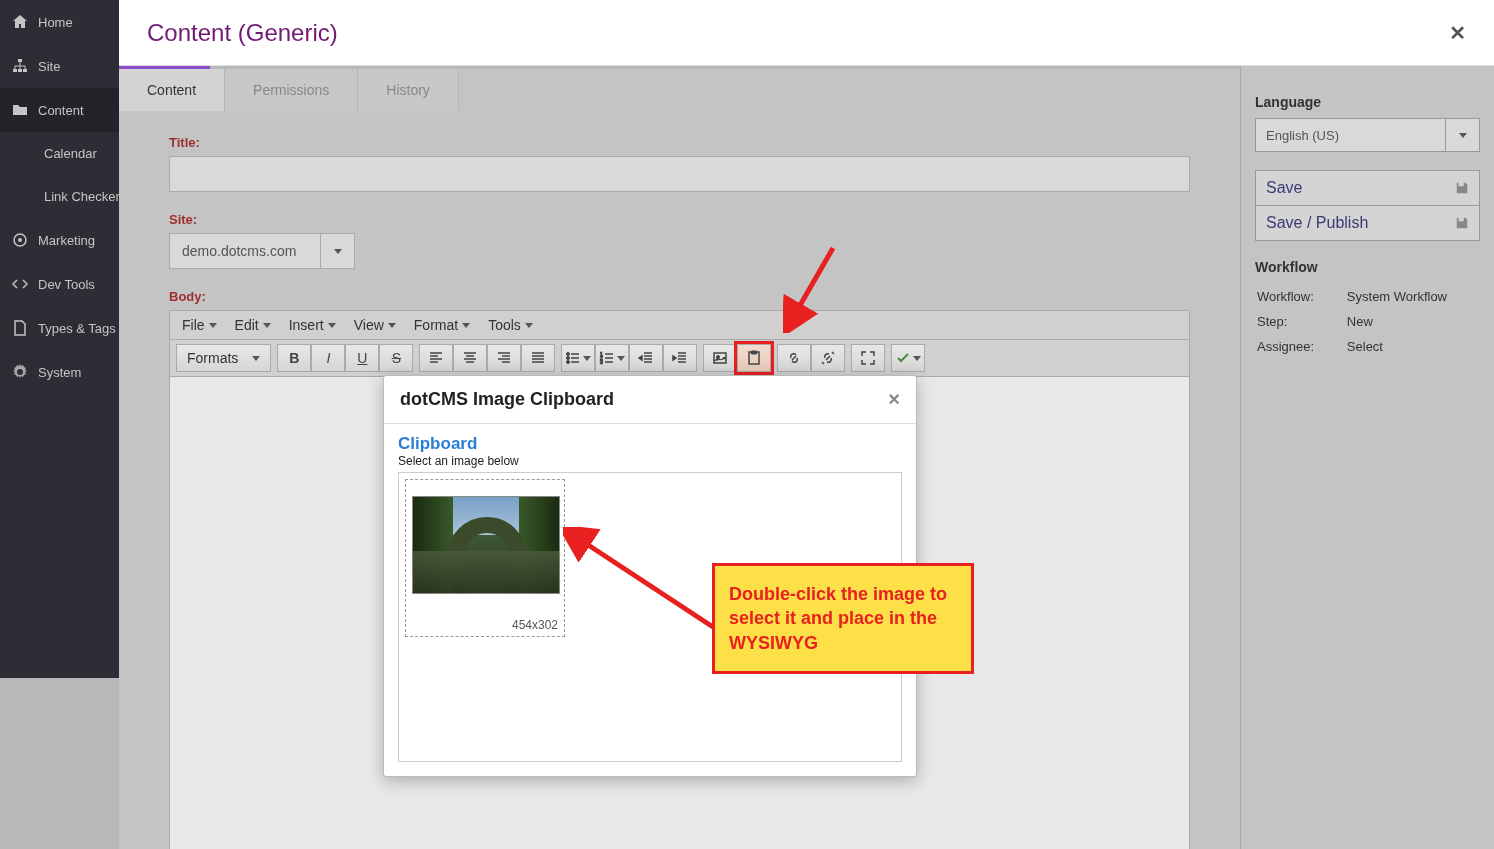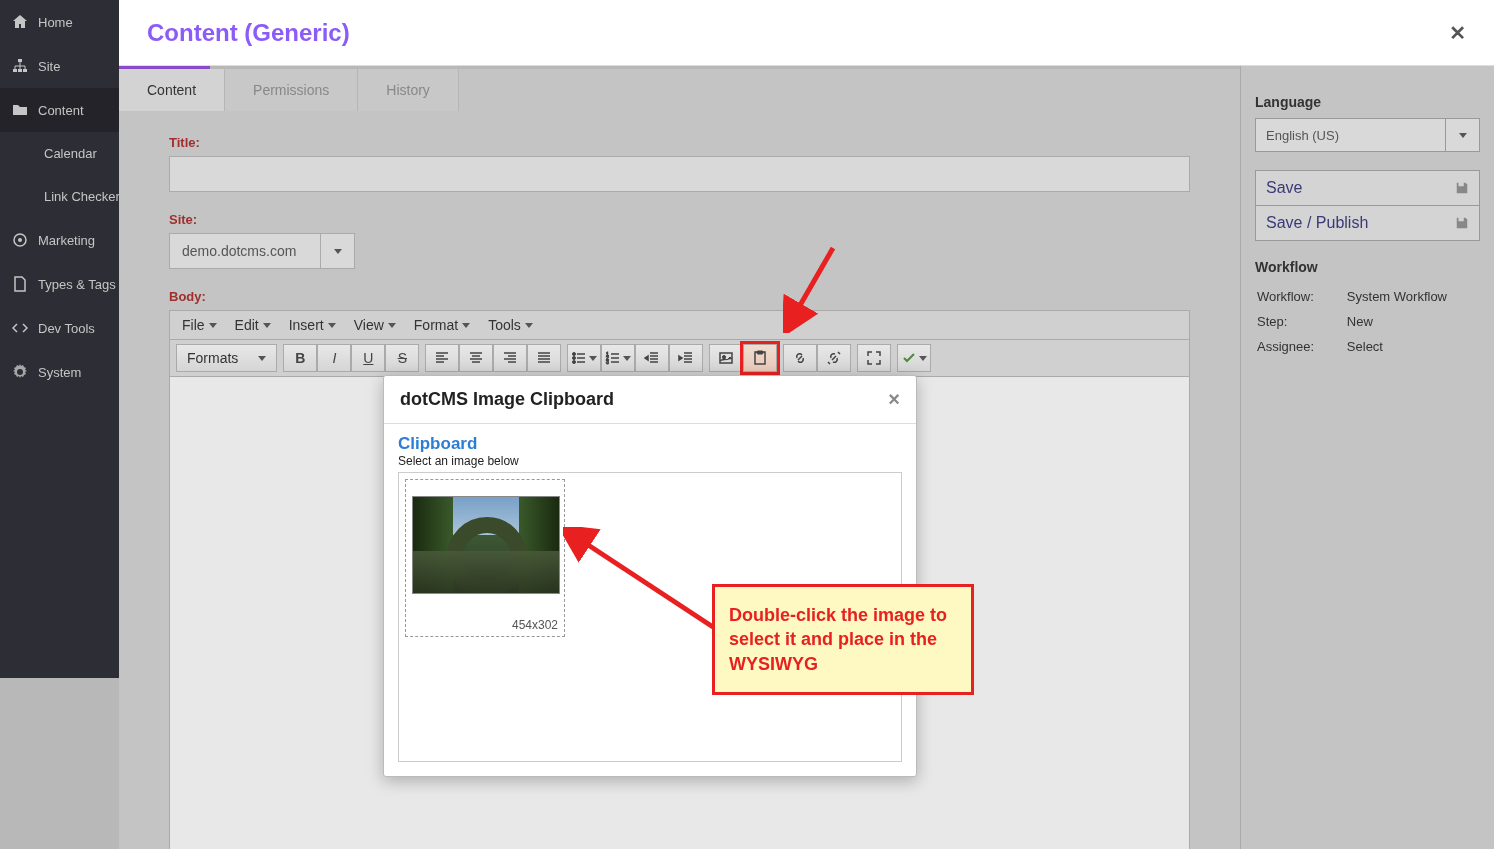--- a/index.html
+++ b/index.html
@@ -8,21 +8,21 @@
 
 .sidebar { position: absolute; left: 0; top: 0; width: 119px; height: 678px; background: #2d2d35; color: #c5c5c5; font-size: 13px; overflow: hidden; }
 .sidebar-item { display: flex; align-items: center; padding: 14px 12px; gap: 10px; cursor: pointer; color: #c5c5c5; white-space: nowrap; }
 .sidebar-item.sub { padding-left: 44px; }
 .sidebar-item.active { background: #6c3fa7; color: #fff; }
 .sidebar-item svg { flex: 0 0 16px; width: 16px; height: 16px; fill: currentColor; }
 .sidebar-item.content-hi { background: #232329; }
 
 
 .topbar { position: absolute; left: 119px; top: 0; right: 0; height: 66px; background: #fff; border-bottom: 1px solid #ddd; display: flex; align-items: center; padding: 0 28px; }
-.topbar h1 { font-size: 24px; font-weight: 700; color: #8b5cf6; }
+.topbar h1 { font-size: 24px; font-weight: 400; color: #701a75; }
 .topbar .close-x { margin-left: auto; font-size: 20px; font-weight: bold; color: #555; cursor: pointer; }
 
 
 .purple-accent { position: absolute; left: 119px; top: 66px; width: 91px; height: 3px; background: #8a4ac9; }
 
 
 .tabrow { position: absolute; left: 119px; top: 69px; right: 0; height: 42px; background: #c4c4c4; display: flex; align-items: stretch; }
 .tab { padding: 0 28px; display: flex; align-items: center; font-size: 14px; color: #888; cursor: pointer; border-right: 1px solid #b5b5b5; }
 .tab.active { background: #d3d3d3; color: #333; }
 .tab:not(.active) { background: #c8c8c8; }
@@ -36,21 +36,21 @@
 .site-select .val { padding: 0 12px; display: flex; align-items: center; min-width: 150px; font-size: 14px; color: #555; }
 .site-select .caret { width: 34px; display: flex; align-items: center; justify-content: center; border-left: 1px solid #aaa; }
 
 
 .editor-wrap { border: 1px solid #aaa; background: #c9c9c9; }
 .editor-menubar { display: flex; gap: 18px; padding: 6px 12px; background: #d0d0d0; border-bottom: 1px solid #aaa; font-size: 14px; color: #333; }
 .editor-menubar .m { display: flex; align-items: center; gap: 4px; cursor: pointer; }
 .editor-toolbar { display: flex; align-items: center; gap: 0; padding: 4px 6px; background: #d0d0d0; border-bottom: 1px solid #aaa; flex-wrap: wrap; }
 .tb-btn { width: 34px; height: 28px; border: 1px solid #aaa; background: linear-gradient(#e8e8e8,#d5d5d5); display: flex; align-items: center; justify-content: center; cursor: pointer; font-size: 14px; color: #444; }
 .tb-sep { width: 6px; }
-.tb-formats { height: 28px; padding: 0 10px; border: 1px solid #aaa; background: linear-gradient(#e8e8e8,#d5d5d5); display: flex; align-items: center; gap: 20px; cursor: pointer; font-size: 14px; }
+.tb-formats { height: 28px; padding: 0 10px; border: 1px solid #aaa; background: linear-gradient(#e8e8e8,#d5d5d5); display: flex; align-items: center; gap: 14px; cursor: pointer; font-size: 14px; }
 .tb-btn svg { width: 16px; height: 16px; fill: #444; stroke: #444; }
 .tb-btn.highlight { outline: 3px solid #e82020; outline-offset: 0; position: relative; z-index: 5; background: linear-gradient(#f0ddd0,#e8c8b8); }
 .caret-down { width: 0; height: 0; border-left: 4px solid transparent; border-right: 4px solid transparent; border-top: 5px solid #555; display: inline-block; }
 
 .editor-body { height: 490px; background: #e8e8e8; position: relative; }
 
 
 .right-panel { position: absolute; right: 0; top: 66px; width: 254px; bottom: 0; background: #c4c4c4; border-left: 1px solid #aaa; padding: 28px 14px; font-size: 13px; color: #333; }
 .right-panel .section-label { font-weight: 700; margin-bottom: 8px; font-size: 14px; }
 .lang-select { display: flex; border: 1px solid #999; background: #d9d9d9; height: 34px; margin-bottom: 18px; }
@@ -78,21 +78,21 @@
 .thumb-img .sky { position: absolute; top: 0; left: 0; right: 0; height: 38px; background: linear-gradient(#7aa0c8,#a8c4d8); }
 .thumb-img .arch { position: absolute; left: 34px; top: 20px; width: 80px; height: 80px; border: 16px solid #3a4a2a; border-radius: 50%; box-sizing: border-box; }
 .thumb-img .tree-l { position: absolute; left: 0; top: 0; width: 40px; height: 100%; background: linear-gradient(90deg,#1a2a10,#3a5a2a); }
 .thumb-img .tree-r { position: absolute; right: 0; top: 0; width: 40px; height: 100%; background: linear-gradient(270deg,#1a2a10,#3a5a2a); }
 .thumb-img .water { position: absolute; left: 0; bottom: 0; right: 0; height: 42px; background: linear-gradient(#4a5a3a,#2a3520); opacity: 0.85; }
 .thumb-dim { text-align: right; font-size: 12px; color: #555; padding-top: 24px; }
 
 
 .arrow-down { position: absolute; left: 783px; top: 243px; z-index: 20; pointer-events: none; }
 .arrow-diag { position: absolute; left: 563px; top: 527px; z-index: 20; pointer-events: none; }
-.callout-box { position: absolute; left: 712px; top: 584px; width: 262px; border: 3px solid #e82020; background: #fef9c3; padding: 16px 14px; z-index: 20; font-size: 18px; font-weight: 700; color: #e82020; line-height: 1.35; }
+.callout-box { position: absolute; left: 712px; top: 563px; width: 262px; border: 3px solid #e82020; background: #fde047; padding: 16px 14px; z-index: 20; font-size: 18px; font-weight: 700; color: #e82020; line-height: 1.35; }
 
 </style>
 </head>
 <body>
 
 <div class="sidebar">
   <div class="sidebar-item">
     <svg viewBox="0 0 16 16">
         <path d="M8 1L1 7h2v7h4V10h2v4h4V7h2z"></path>
       </svg>
@@ -122,29 +122,29 @@
   </div>
   <div class="sidebar-item">
     <svg viewBox="0 0 16 16">
         <circle cx="8" cy="8" r="6" fill="none" stroke="currentColor" stroke-width="1.5"></circle>
         <circle cx="8" cy="8" r="2"></circle>
       </svg>
     <span>Marketing</span>
   </div>
   <div class="sidebar-item">
     <svg viewBox="0 0 16 16">
+        <path d="M5 4L1 8l4 4M11 4l4 4-4 4" fill="none" stroke="currentColor" stroke-width="1.5"></path>
+      </svg>
+    <span>Dev Tools</span>
+  </div>
+  <div class="sidebar-item">
+    <svg viewBox="0 0 16 16">
         <path d="M3 1h7l3 3v11H3z" fill="none" stroke="currentColor" stroke-width="1.5"></path>
       </svg>
     <span>Types &amp; Tags</span>
-  </div>
-  <div class="sidebar-item">
-    <svg viewBox="0 0 16 16">
-        <path d="M5 4L1 8l4 4M11 4l4 4-4 4" fill="none" stroke="currentColor" stroke-width="1.5"></path>
-      </svg>
-    <span>Dev Tools</span>
   </div>
   <div class="sidebar-item">
     <svg viewBox="0 0 16 16">
         <path d="M8 5a3 3 0 100 6 3 3 0 000-6zM8 0l1 2 2-1 1 2 2 1-1 2 2 1-2 1 1 2-2 1-1 2-2-1-1 2-1-2-2 1-1-2-2-1 1-2-2-1 2-1-1-2 2-1 1-2 2 1z" fill="currentColor" opacity="0.8"></path>
       </svg>
     <span>System</span>
   </div>
 </div>
 
 <div class="topbar">

